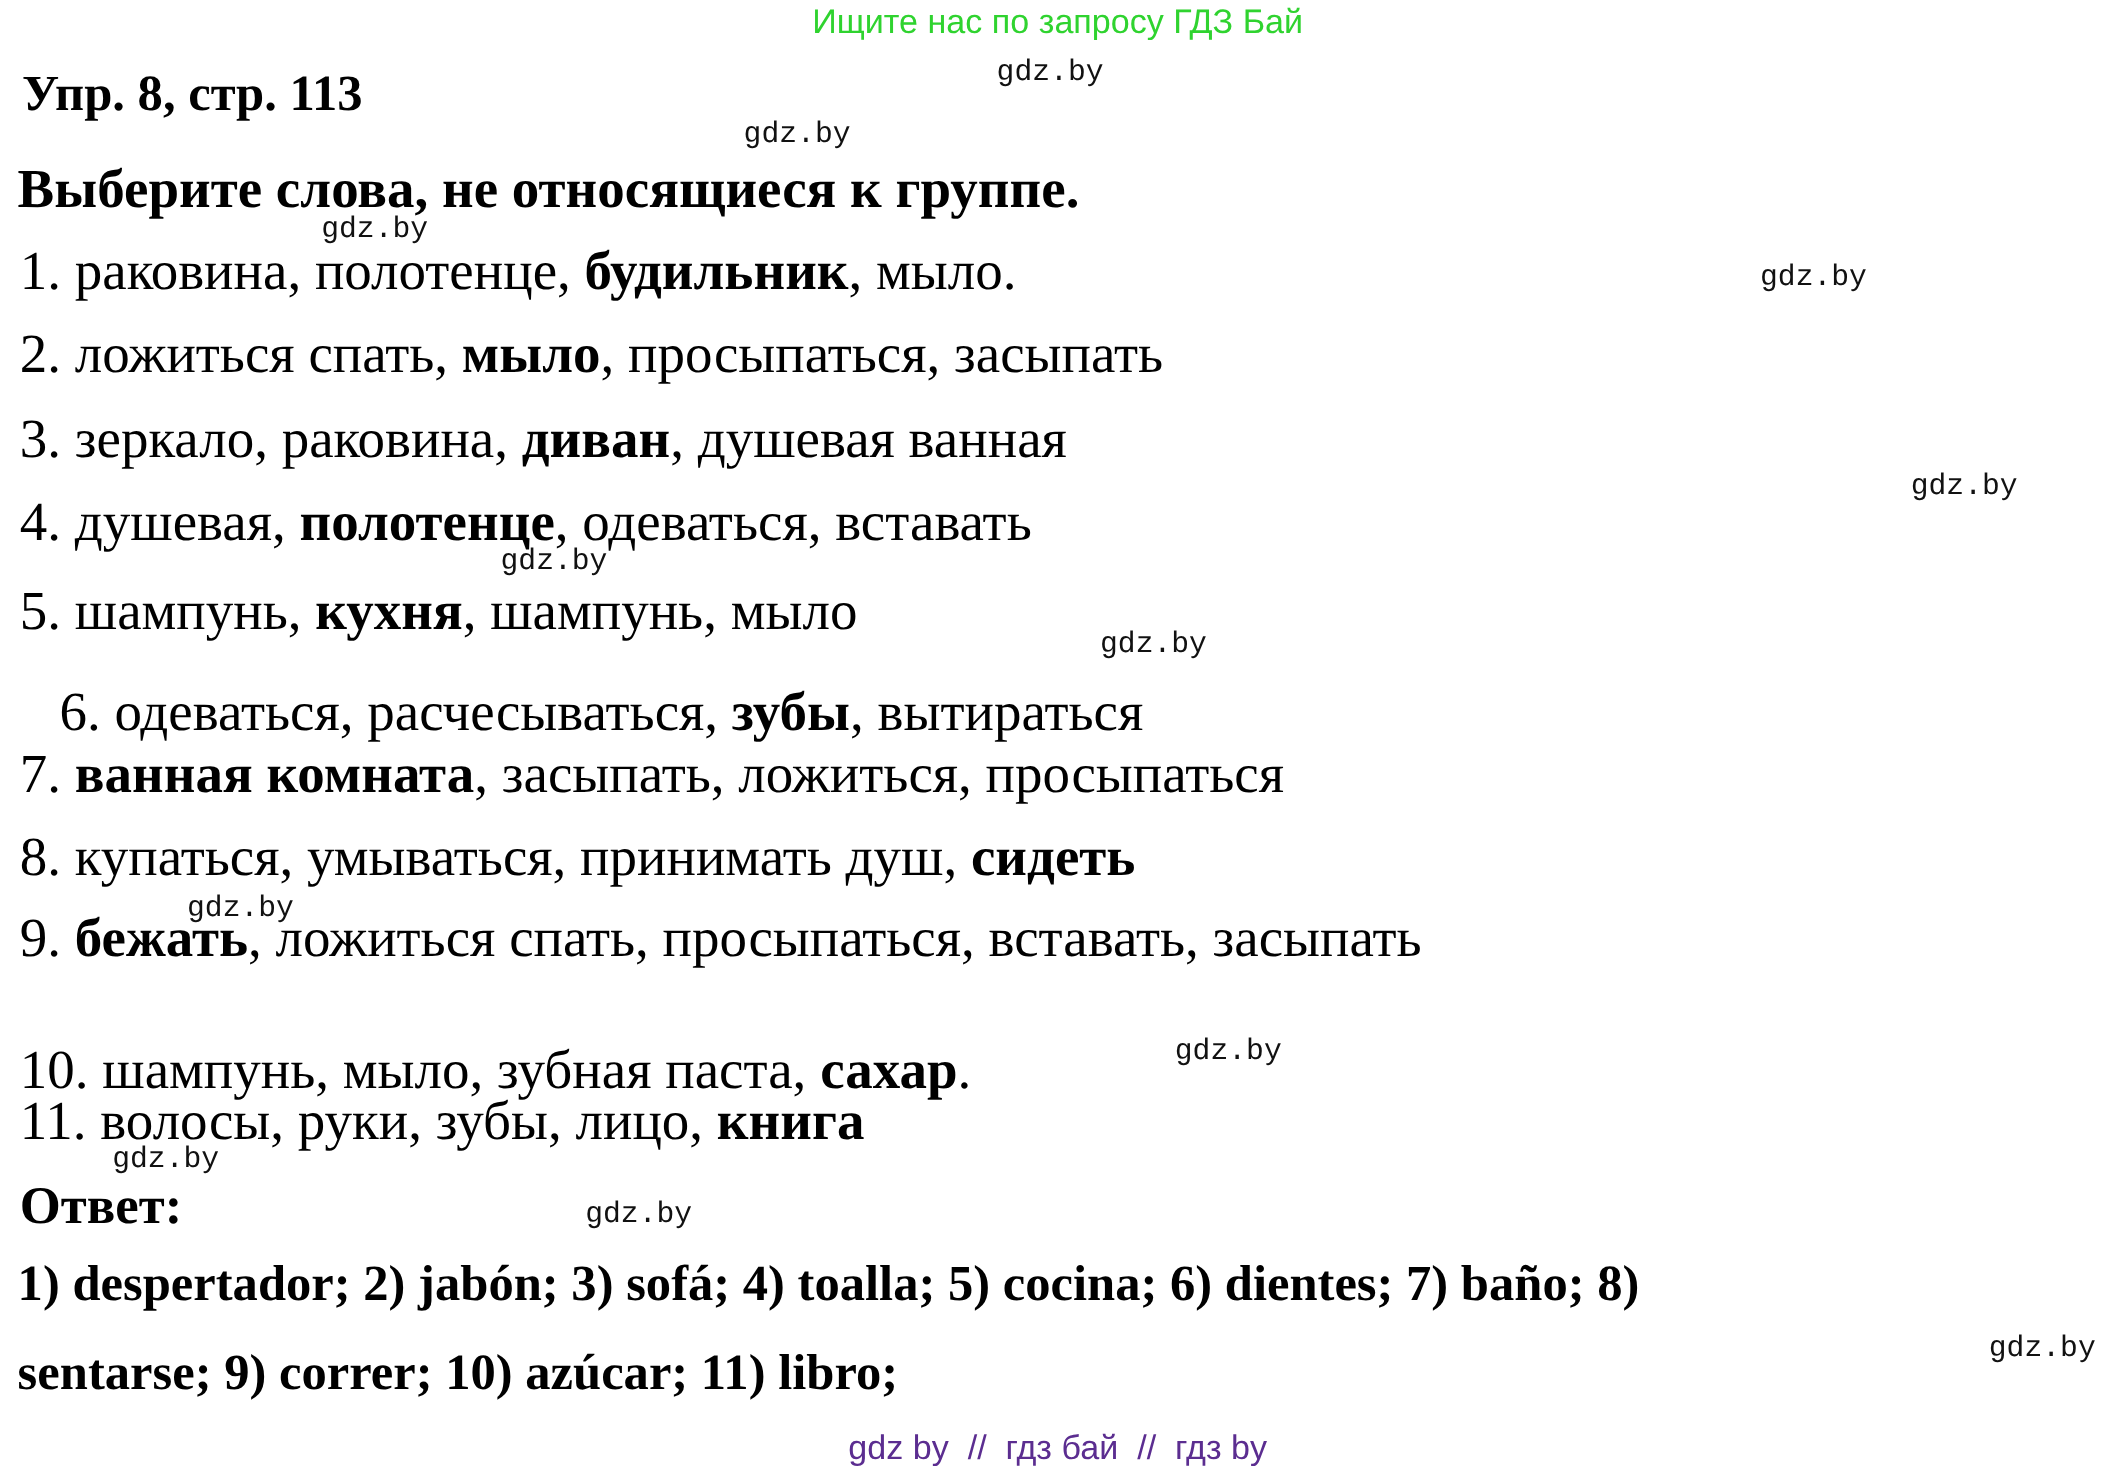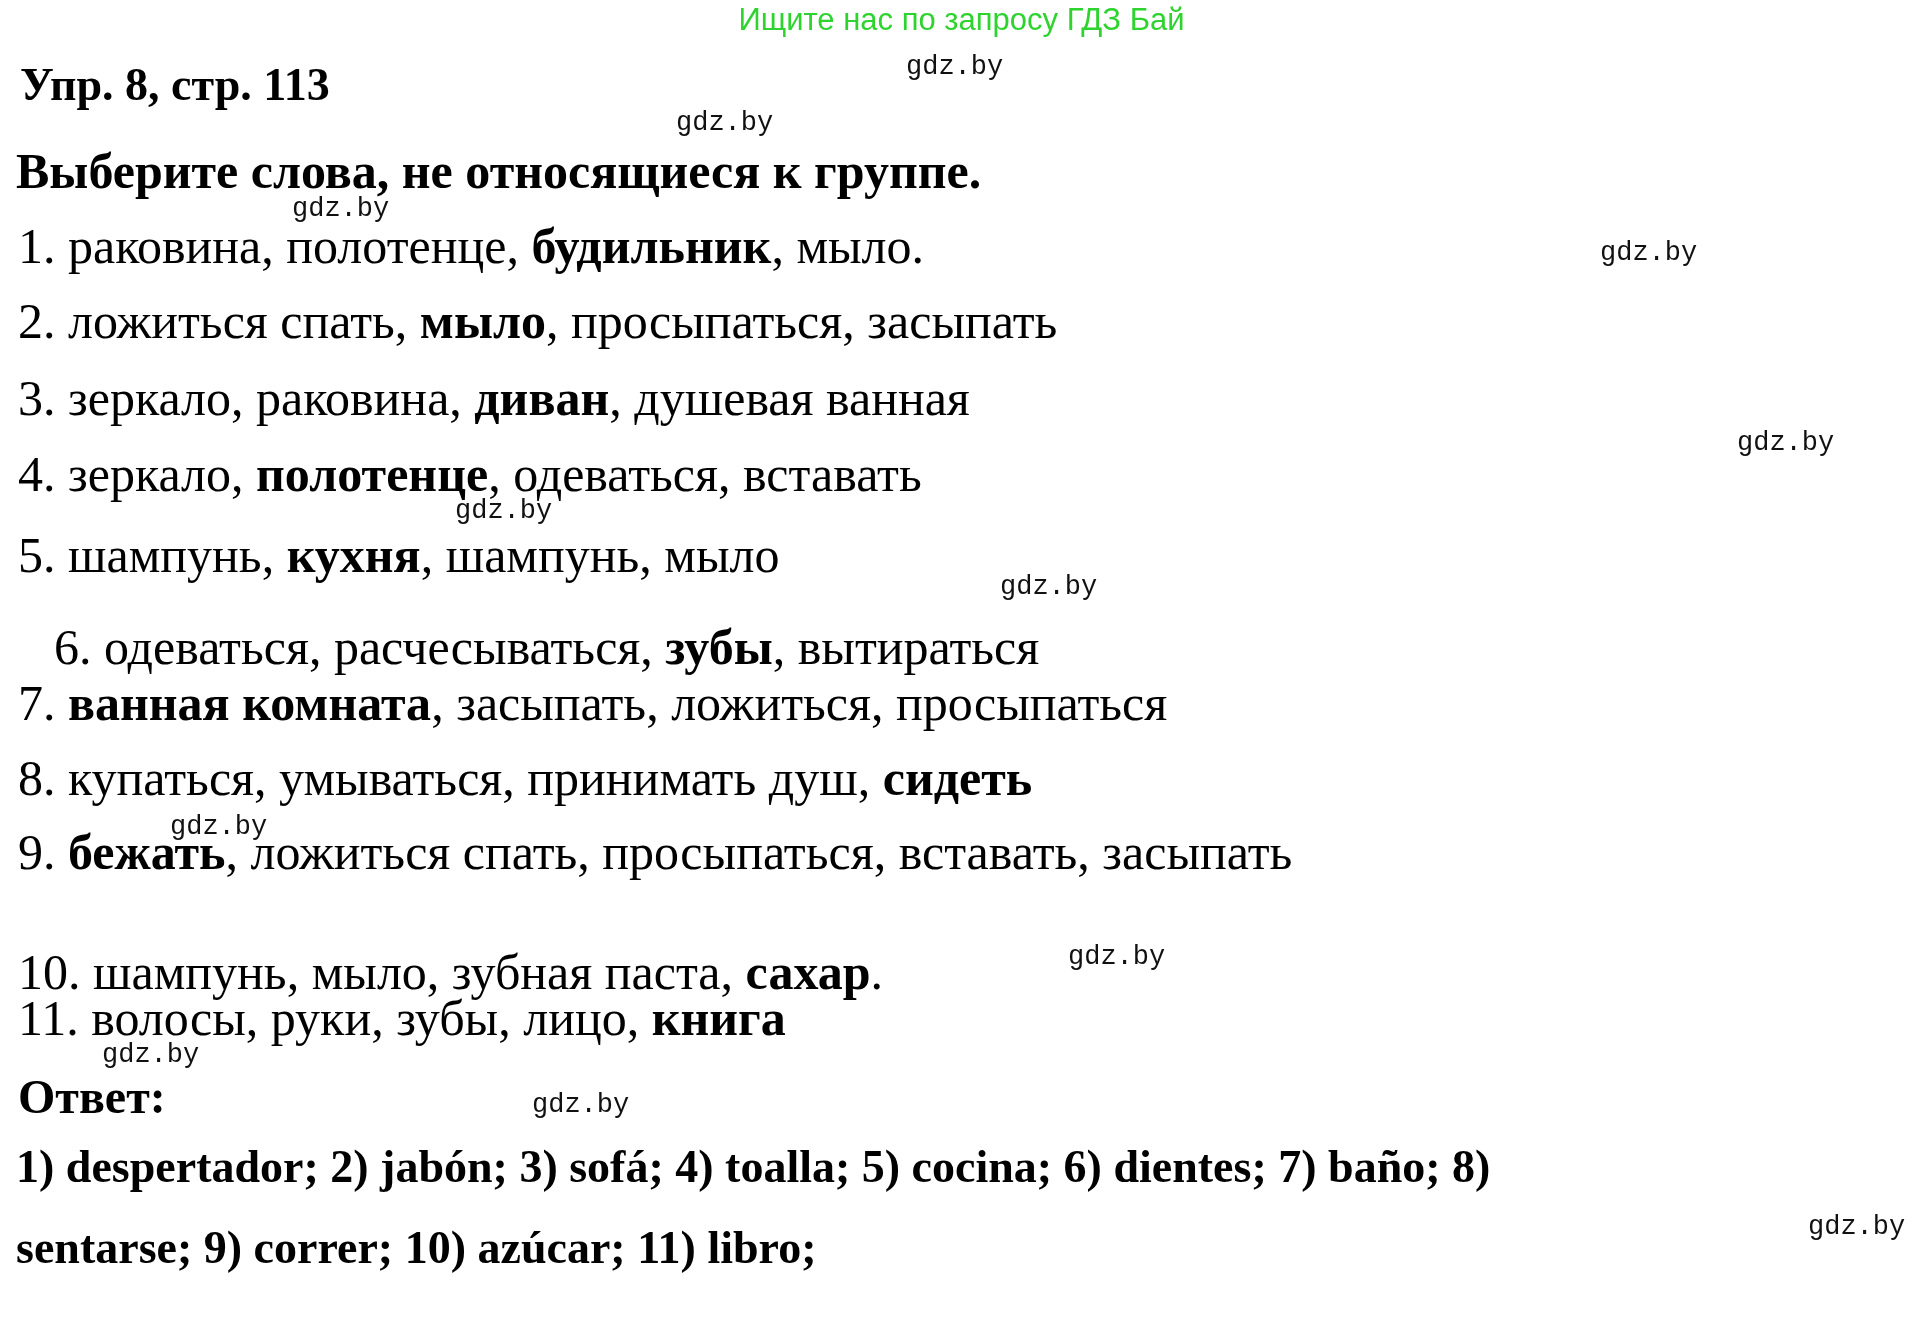--- a/index.html
+++ b/index.html
@@ -99,27 +99,28 @@
       <div class="wm" style="left: 102px; top: 1040px; color: rgb(17, 17, 17);">gdz.by</div>
       <div class="wm" style="left: 532px; top: 1090px; color: rgb(17, 17, 17);">gdz.by</div>
       <div class="wm" style="left: 1808px; top: 1212px; color: rgb(17, 17, 17);">gdz.by</div>
     </div>
   <div class="title">Упр. 8, стр. 113</div>
   <div class="heading">Выберите слова, не относящиеся к группе.</div>
   <div id="list">
       <div class="line" style="top: 217px;"><span>1. </span><span>раковина, полотенце, </span><b>будильник</b><span>, мыло.</span></div>
       <div class="line" style="top: 292px; text-align: right;"><span>2. </span><span>ложиться спать, </span><b>мыло</b><span>, просыпаться, засыпать</span></div>
       <div class="line" style="top: 369px;"><span>3. </span><span>зеркало, раковина, </span><b>диван</b><span>, душевая ванная</span></div>
-      <div class="line" style="top: 445px;"><span>4. </span><span>зеркало, </span><b>полотенце</b><span>, одеваться, вставать</span></div>
+      <div class="line" style="top: 445px;"><span>4. </span><span>душевая, </span><b>полотенце</b><span>, одеваться, вставать</span></div>
       <div class="line" style="top: 526px;"><span>5. </span><span>шампунь, </span><b>кухня</b><span>, шампунь, мыло</span></div>
       <div class="line" style="top: 618px; margin-left: 36px;"><span>6. </span><span>одеваться, расчесываться, </span><b>зубы</b><span>, вытираться</span></div>
       <div class="line" style="top: 674px;"><span>7. </span><b>ванная комната</b><span>, засыпать, ложиться, просыпаться</span></div>
       <div class="line" style="top: 749px;"><span>8. </span><span>купаться, умываться, принимать душ, </span><b>сидеть</b></div>
       <div class="line" style="top: 823px;"><span>9. </span><b>бежать</b><span>, ложиться спать, просыпаться, вставать, засыпать</span></div>
       <div class="line" style="top: 943px;"><span>10. </span><span>шампунь, мыло, зубная паста, </span><b>сахар</b><span>.</span></div>
       <div class="line" style="top: 989px;"><span>11. </span><span>волосы, руки, зубы, лицо, </span><b>книга</b></div>
     </div>
   <div class="answer-label">Ответ:</div>
   <div id="answers">
       <div class="answer-line" style="top: 1140px;">1) despertador; 2) jabón; 3) sofá; 4) toalla; 5) cocina; 6) dientes; 7) baño; 8)</div>
       <div class="answer-line" style="top: 1221px;">sentarse; 9) correr; 10) azúcar; 11) libro;</div>
     </div>
+  <div class="footer" style="color: rgb(91, 45, 144);">gdz by  //  гдз бай  //  гдз by</div>
 </div>
 
 </body></html>

